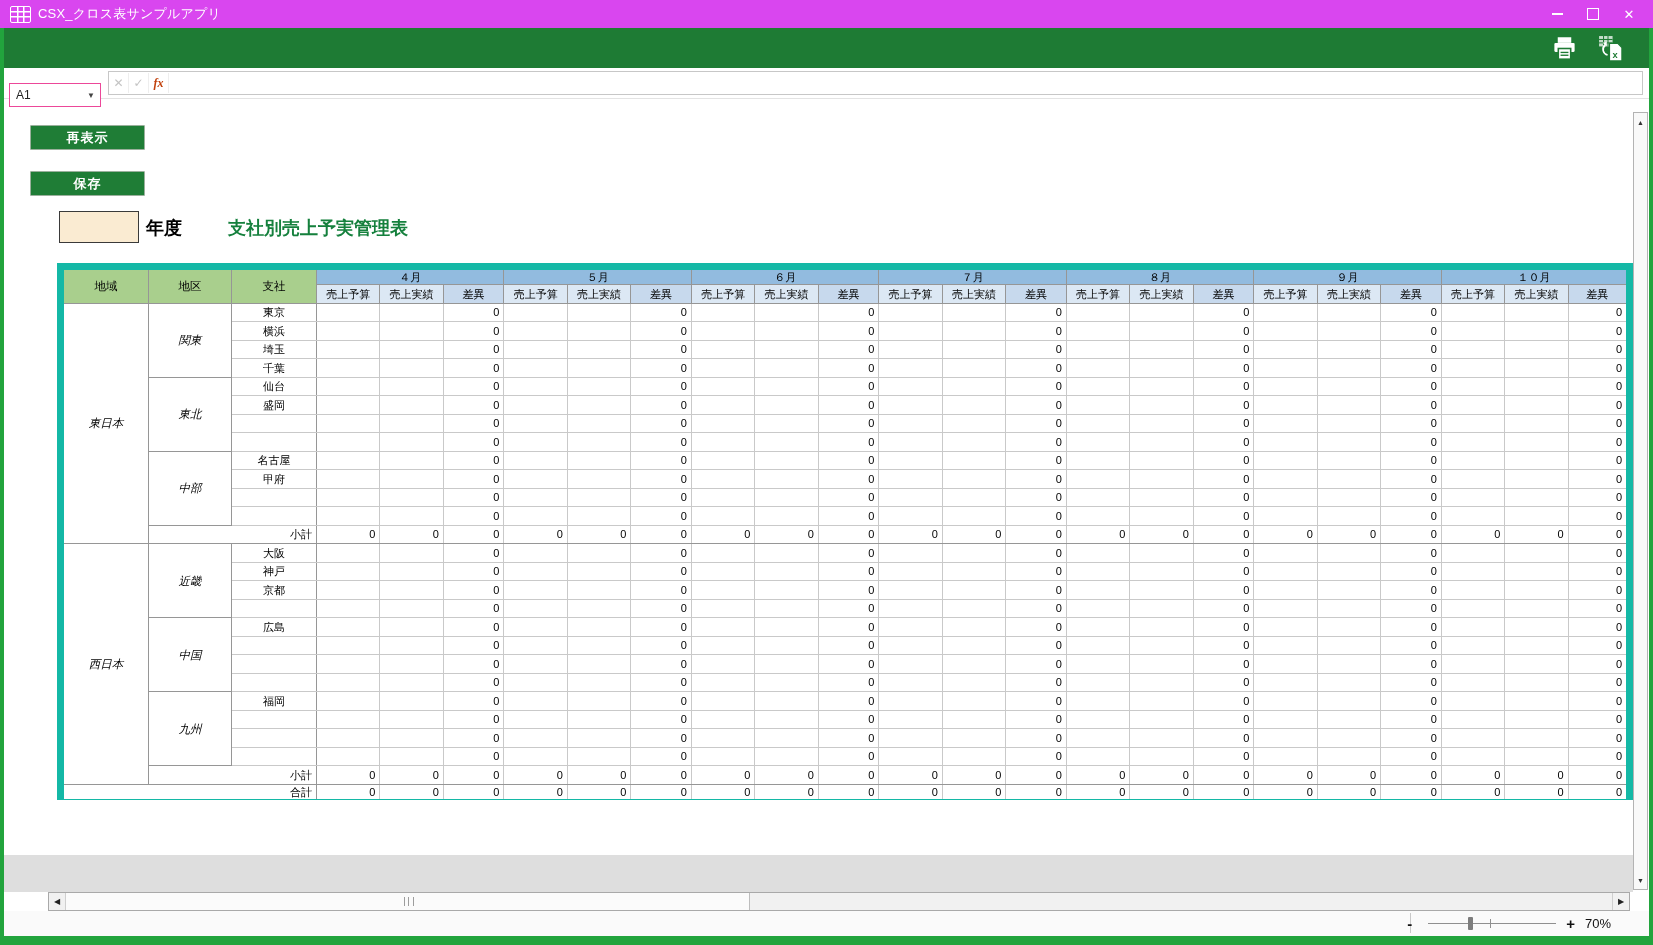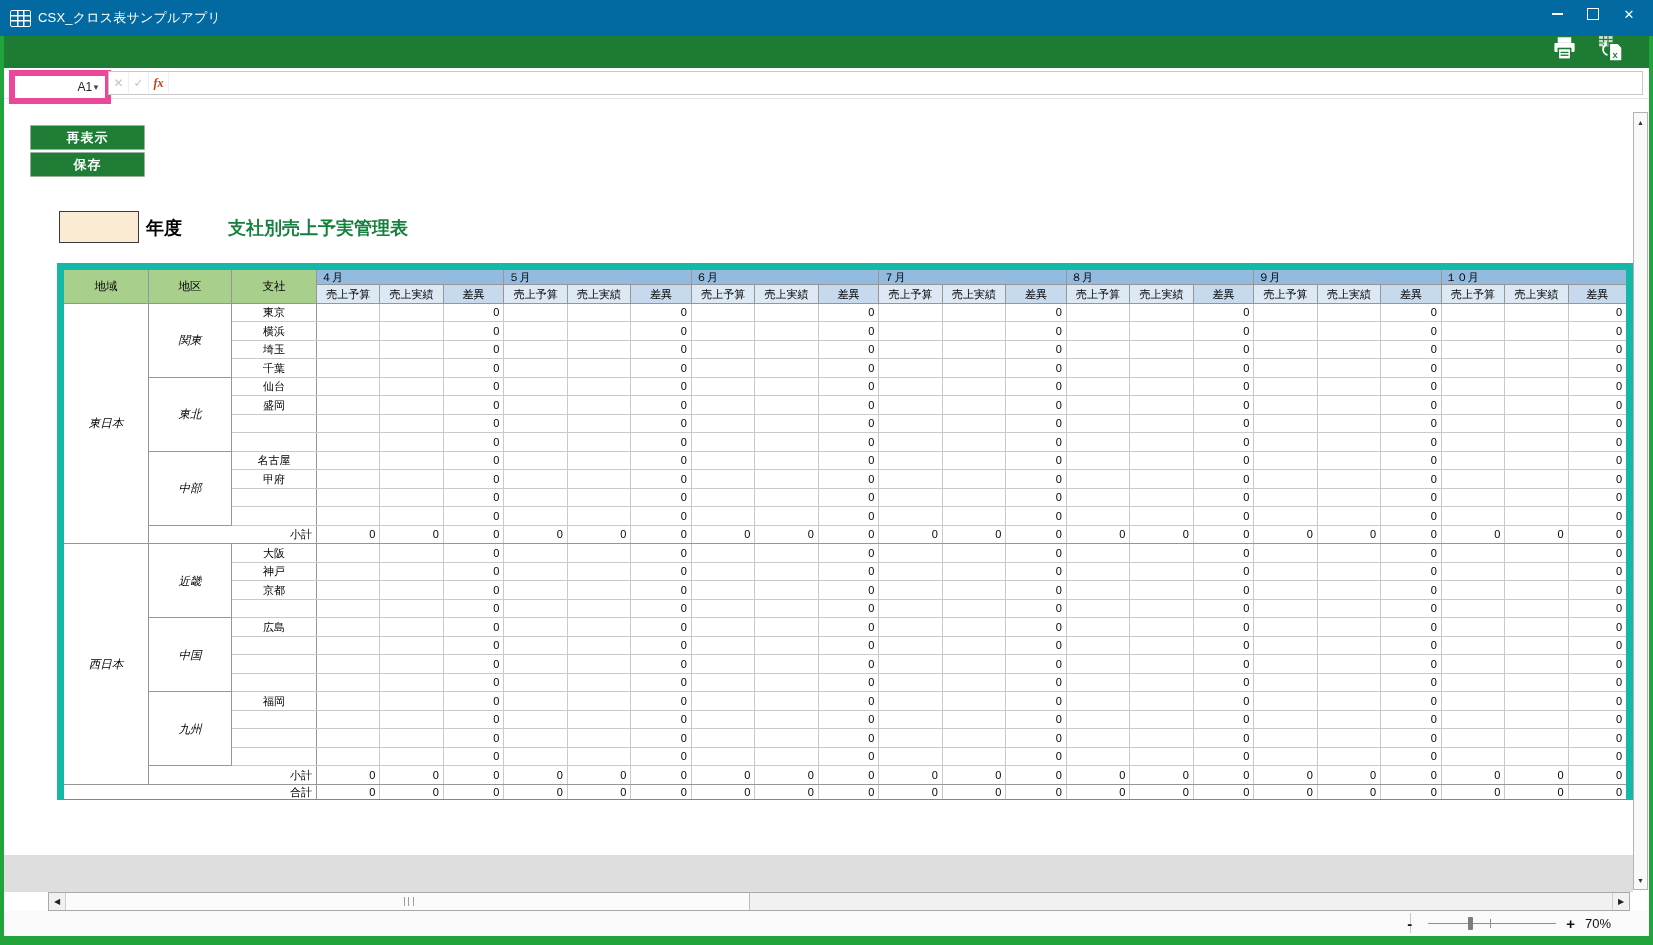--- a/index.html
+++ b/index.html
@@ -5,21 +5,21 @@
   html,body{margin:0;padding:0;background:#666;}
   .window{position:relative;width:1653px;height:945px;background:#ffffff;
     font-family:"Liberation Sans","DejaVu Sans",sans-serif;overflow:hidden;
     -webkit-font-smoothing:antialiased;}
   .edge{position:absolute;background:#22a43d;z-index:40;}
   .edge.l{left:0;top:28px;width:4px;height:917px;}
   .edge.r{right:0;top:28px;width:4px;height:917px;}
   .edge.b{left:0;top:936px;width:1653px;height:9px;}
 
   
-  .titlebar{position:absolute;left:0;top:0;width:1653px;height:36px;background:#0369a1;
+  .titlebar{position:absolute;left:0;top:0;width:1653px;height:28px;background:#d946ef;
     display:flex;align-items:center;color:#fff;z-index:50;}
   .app-icon{width:19px;height:15px;margin-left:10px;border:1.5px solid #fff;border-radius:2px;
     background:
       linear-gradient(#fff,#fff) 0 4.5px/19px 1.5px no-repeat,
       linear-gradient(#fff,#fff) 0 9.5px/19px 1.5px no-repeat,
       linear-gradient(#fff,#fff) 5.5px 0/1.5px 15px no-repeat,
       linear-gradient(#fff,#fff) 11.5px 0/1.5px 15px no-repeat;}
   .title-text{margin-left:7px;font-size:13px;letter-spacing:.2px;}
   .win-controls{position:absolute;right:6px;top:0;height:28px;display:flex;}
   .win-btn{width:36px;height:28px;display:flex;align-items:center;justify-content:center;
@@ -29,51 +29,51 @@
 
   
   .toolbar{position:absolute;left:4px;top:28px;width:1645px;height:40px;background:#1e7b34;z-index:30;}
   .tb-icon{position:absolute;top:7px;width:27px;height:27px;cursor:pointer;}
   .tb-icon.print{left:1547px;}
   .tb-icon.excel{left:1593px;}
 
   
   .formulabar{position:absolute;left:4px;top:68px;width:1645px;height:30px;background:#fff;
     border-bottom:1px solid #e3e3e3;z-index:20;}
-  .namebox{position:absolute;left:5px;top:2px;width:90px;height:22px;border:6px solid #ec4899;
-    background:#fff;font-size:12px;color:#222;display:flex;align-items:center;text-align:right;}
+  .namebox{position:absolute;left:5px;top:15px;width:90px;height:22px;border:1px solid #ec4899;
+    background:#fff;font-size:12px;color:#222;display:flex;align-items:center;}
   .namebox .nb-val{margin-left:6px;flex:1;}
   .namebox .nb-arrow{font-size:8px;color:#444;margin-right:5px;}
   .formula-input{position:absolute;left:104px;top:3px;right:6px;height:22px;border:1px solid #c7c7c7;
     background:#fff;display:flex;align-items:center;}
   .f-btn{width:19px;height:20px;display:flex;align-items:center;justify-content:center;
     color:#c3c3c3;font-size:12px;border-right:1px solid #eee;}
   .f-btn.fx{font-family:"Liberation Serif",serif;font-style:italic;font-weight:bold;color:#c2410c;}
 
   
   .act-btn{position:absolute;left:30px;width:113px;height:23px;background:#1f7d36;color:#fff;
     font-size:13px;font-weight:bold;display:flex;align-items:center;justify-content:center;
     border:1px solid #9ab09c;border-radius:1px;cursor:pointer;letter-spacing:1px;}
   .act-btn.redisplay{top:125px;}
-  .act-btn.save{top:152px;}
+  .act-btn.save{top:171px;}
 
   
   .year-input{position:absolute;left:59px;top:211px;width:80px;height:32px;background:#faebd2;
     border:1px solid #3a3a3a;font-size:16px;padding:0 4px;box-sizing:border-box;}
   .year-label{position:absolute;left:146px;top:216px;font-size:18px;font-weight:bold;color:#000;}
   .page-title{position:absolute;left:228px;top:216px;font-size:18px;font-weight:bold;color:#15803d;}
 
   
   .table-clip{position:absolute;left:57px;top:263px;width:1576px;height:537px;overflow:hidden;}
   table.xtab{border-collapse:collapse;table-layout:fixed;border:7px solid #14b8a6;}
   .xtab th,.xtab td{border:1px solid #c9c9c9;font-size:11px;font-weight:normal;color:#000;
     padding:0 4px;height:18.5px;line-height:12px;overflow:hidden;white-space:nowrap;box-sizing:border-box;}
   .xtab thead th{border-color:#969696;}
   .xtab .h-label{background:#a9cf8d;text-align:center;font-size:11.5px;}
-  .xtab .h-month{background:#92bbdf;text-align:left;height:18px;}
+  .xtab .h-month{background:#92bbdf;text-align:center;height:18px;}
   .xtab .h-meas{background:#dce8f4;text-align:center;height:17px;margin-left:14px;}
   .xtab .h-diff{background:#c7d9ed;text-align:center;}
   .xtab .c-region,.xtab .c-district{text-align:center;vertical-align:middle;
     border-color:#969696;background:#fff;font-size:11.5px;font-style:italic;}
   .xtab .c-branch{text-align:center;border-left-color:#969696;border-right-color:#969696;}
   .xtab .c-num{text-align:right;}
   .xtab .grp-l{border-left-color:#969696;}
   .xtab .row-subtotal td,.xtab .row-total td{border-top-color:#969696;border-bottom-color:#969696;}
   .xtab .c-stlabel{text-align:right;border-color:#969696;}
 

